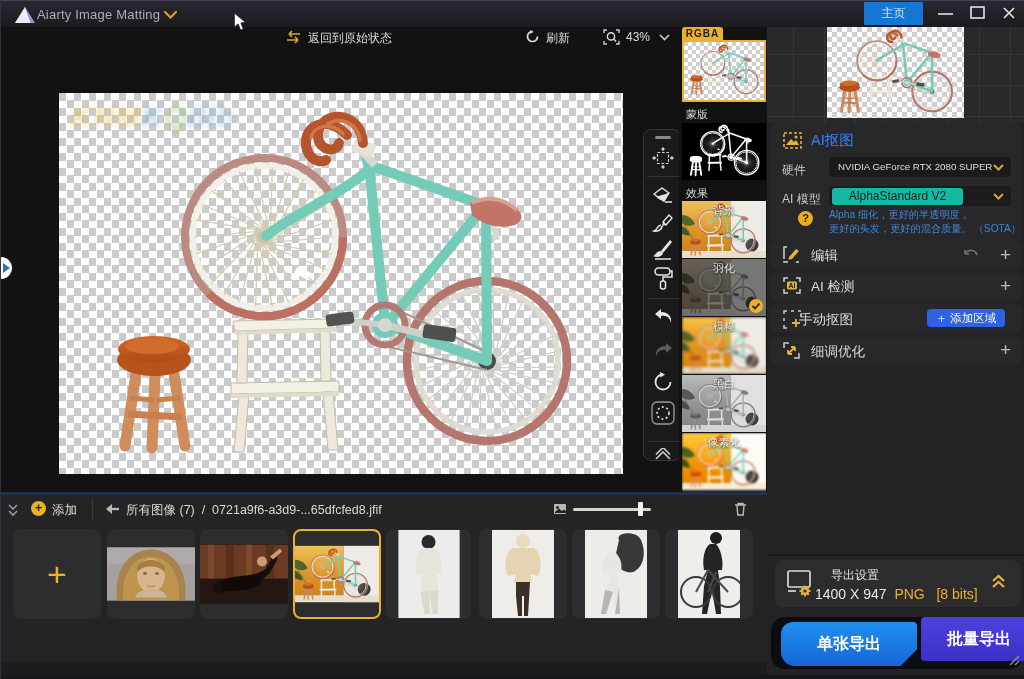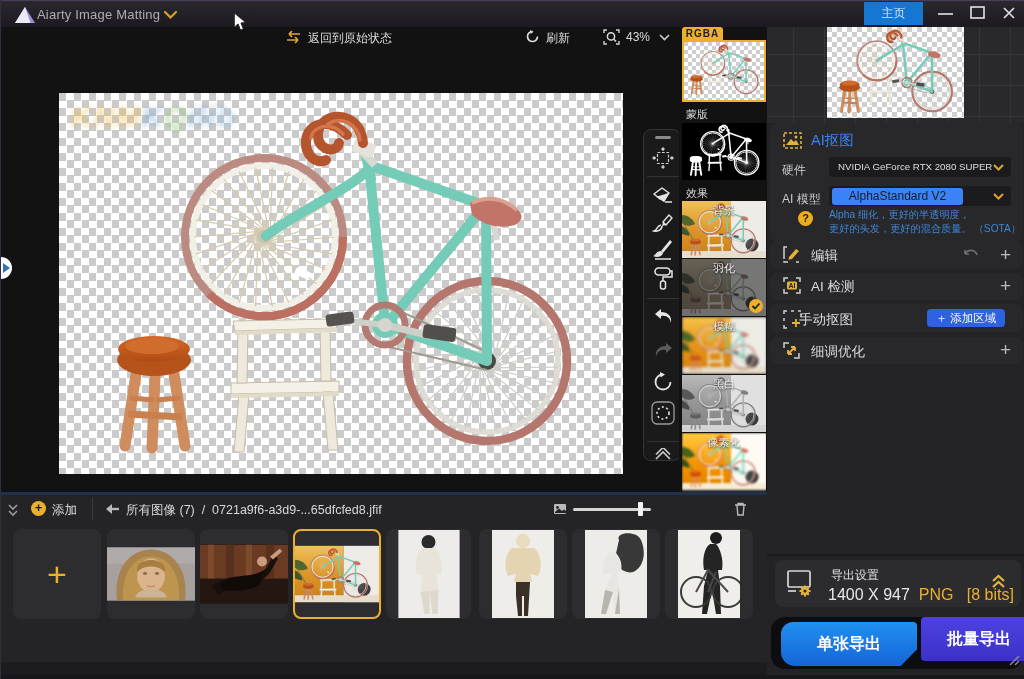--- a/index.html
+++ b/index.html
@@ -381,21 +381,21 @@
       <div class="abs" style="left:41px;top:8px;color:#3b82f6;font-size:14.5px">AI抠图</div>
       <div class="abs plabel" style="left:12px;top:39px">硬件</div>
       <div class="abs" style="left:59px;top:34px;width:182px;height:20px;background:#1b1b1d;border-radius:4px;
            color:#dededf;font-size:9.7px;text-align:left;padding-left:9px;line-height:20px">NVIDIA GeForce RTX 2080 SUPER
         <svg class="abs" style="right:7px;top:7px" width="11" height="7" viewBox="0 0 11 7">
           <path d="M1,1 L5.5,5.5 L10,1" stroke="#e0a62a" stroke-width="2" fill="none"></path>
           </svg>
       </div>
       <div class="abs plabel" style="left:12px;top:68px">AI 模型</div>
       <div class="abs" style="left:59px;top:63px;width:182px;height:20px;background:#1b1b1d;border-radius:4px">
-        <div class="abs" style="left:3px;top:1.5px;width:131px;height:17px;background:#3b82f6;border-radius:3px;
+        <div class="abs" style="left:3px;top:1.5px;width:131px;height:17px;background:#14b8a6;border-radius:3px;
              color:#1c1c1c;font-size:12px;text-align:center;line-height:17px">AlphaStandard  V2</div>
         <svg class="abs" style="right:7px;top:7px" width="11" height="7" viewBox="0 0 11 7">
           <path d="M1,1 L5.5,5.5 L10,1" stroke="#e0a62a" stroke-width="2" fill="none"></path>
           </svg>
       </div>
       <div class="abs" style="left:28px;top:88px;width:15px;height:15px;border-radius:50%;background:#eead1e;
            color:#222;font-size:11px;font-weight:bold;text-align:center;line-height:15px">?</div>
       <div class="abs" style="left:59px;top:85px;color:#3f86d5;font-size:10.2px;line-height:14px;white-space:nowrap">
         Alpha 细化，更好的半透明度，<br>更好的头发，更好的混合质量。 （SOTA）</div>
     </div>
@@ -448,21 +448,21 @@
         <path d="M2,22 L10,22" stroke="#d8d8d8" stroke-width="1.7"></path>
         <g fill="#e3b23a">
             <circle cx="19" cy="22" r="4"></circle>
           <g stroke="#e3b23a" stroke-width="2">
               <path d="M19,16.5 L19,27.5 M13.5,22 L24.5,22 M15.2,18.2 L22.8,25.8 M22.8,18.2 L15.2,25.8"></path>
             </g>
           <circle cx="19" cy="22" r="1.6" fill="#2c2c2f"></circle>
           </g>
       </svg>
       <div class="abs" style="left:56px;top:7px;color:#e2e2e4;font-size:12px">导出设置</div>
-      <div class="abs" style="left:53px;top:26px;color:#e8e8ea;font-size:16px">1400 X 947&nbsp;&nbsp;<span class="yellow">PNG&nbsp;&nbsp; [8 bits]</span></div>
+      <div class="abs" style="left:40px;top:26px;color:#e8e8ea;font-size:14px">1400 X 947&nbsp;&nbsp;<span class="yellow">PNG&nbsp;&nbsp; [8 bits]</span></div>
       <svg class="abs" style="right:15px;top:14px" width="15" height="16" viewBox="0 0 15 16">
         <path d="M2,7 L7.5,2 L13,7 M2,13 L7.5,8 L13,13" stroke="#e3b23a" stroke-width="2.2" fill="none"></path>
       </svg>
     </div>
 
     <div id="btnrow" class="abs">
       <div class="abs" style="left:10px;top:5px;width:136px;height:44px;border-radius:12px 4px 4px 14px;
         background:linear-gradient(#2090f0,#1565d8);color:#fff;font-size:16px;font-weight:bold;
         text-align:center;line-height:44px;clip-path:polygon(0 0,100% 0,100% 62%,88% 100%,0 100%)">单张导出</div>
       <div class="abs" style="left:150px;top:0;width:116px;height:44px;border-radius:4px 12px 14px 4px;

